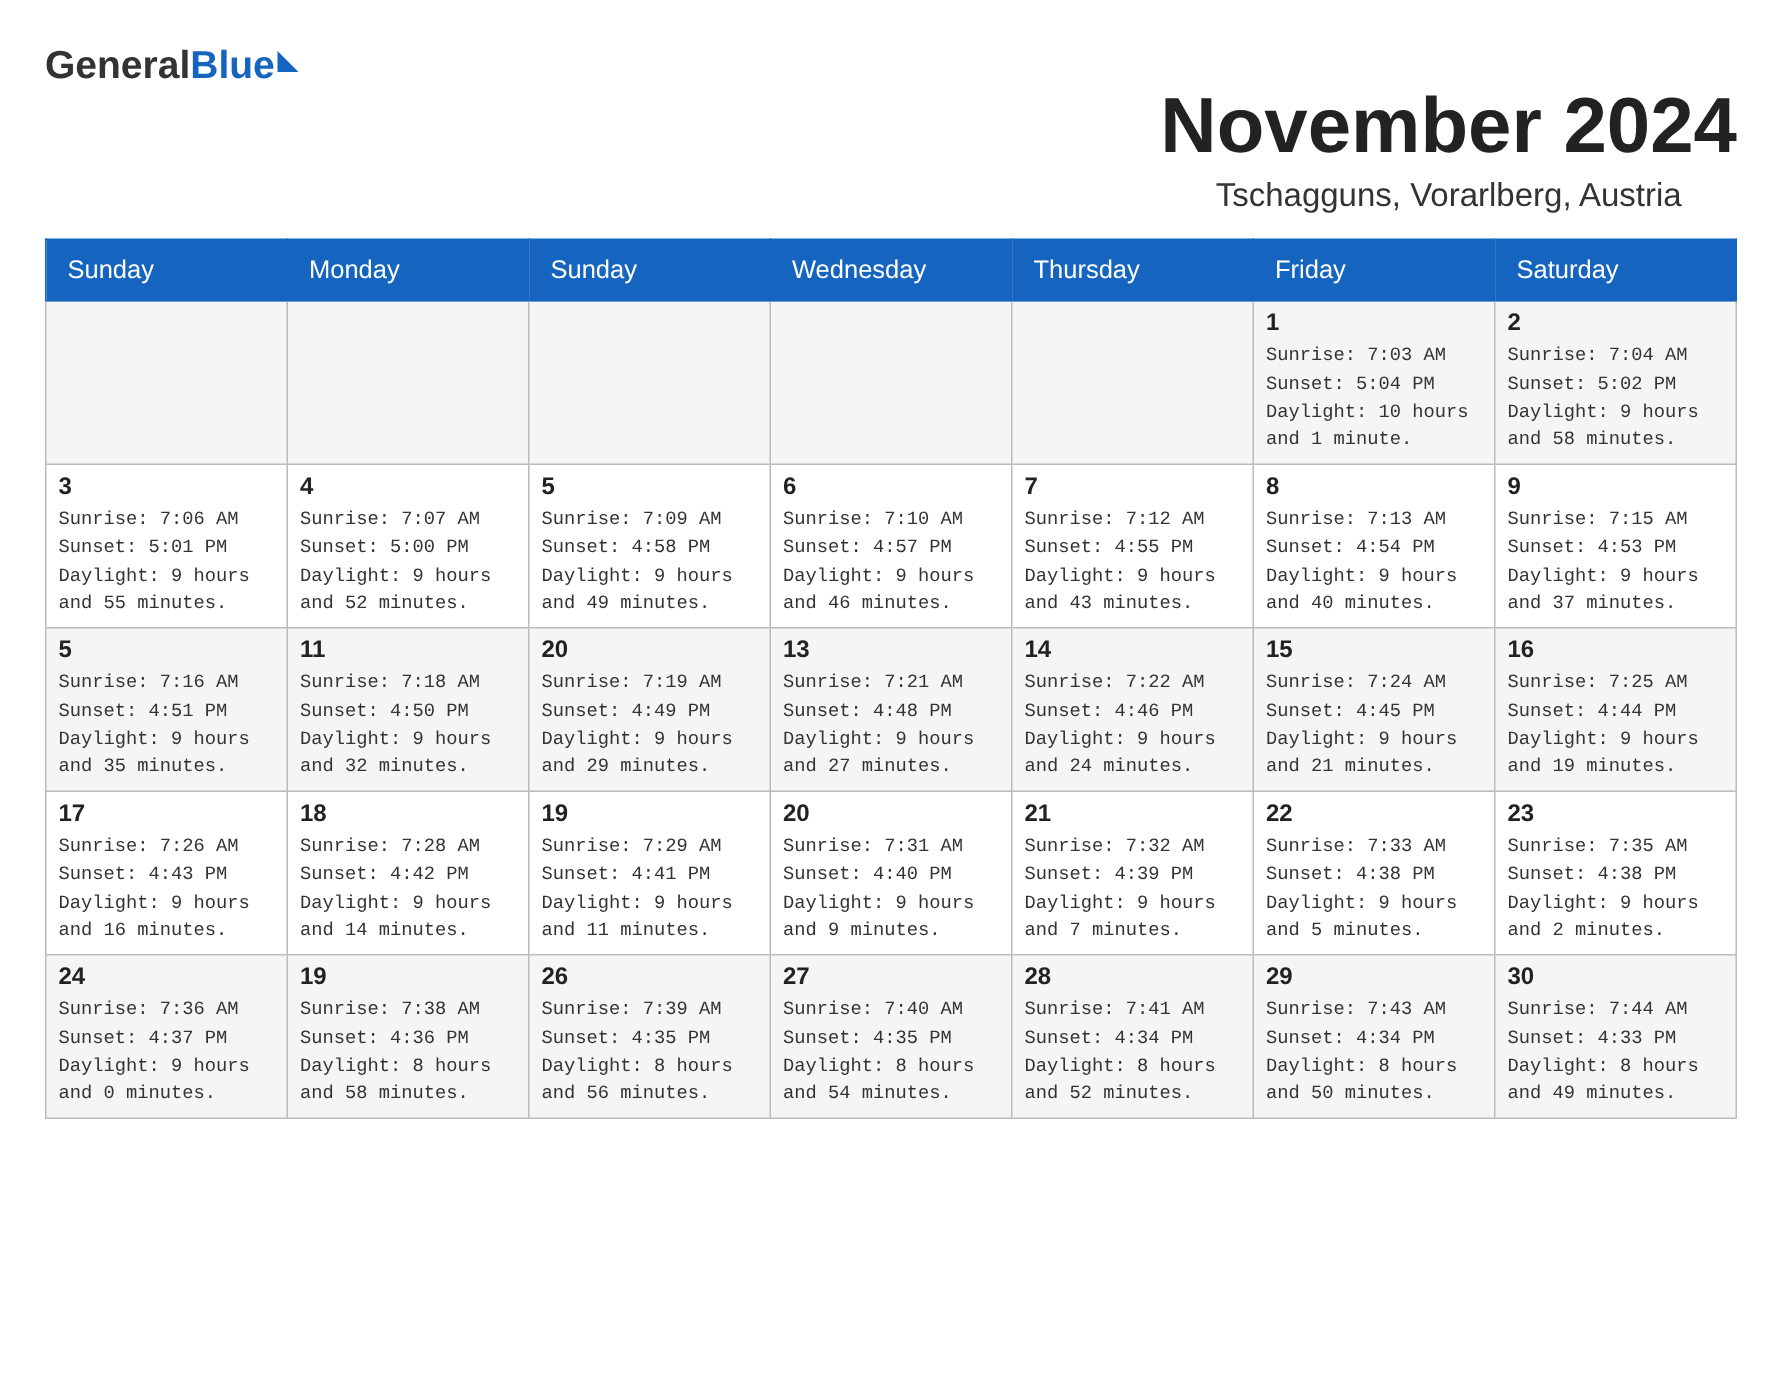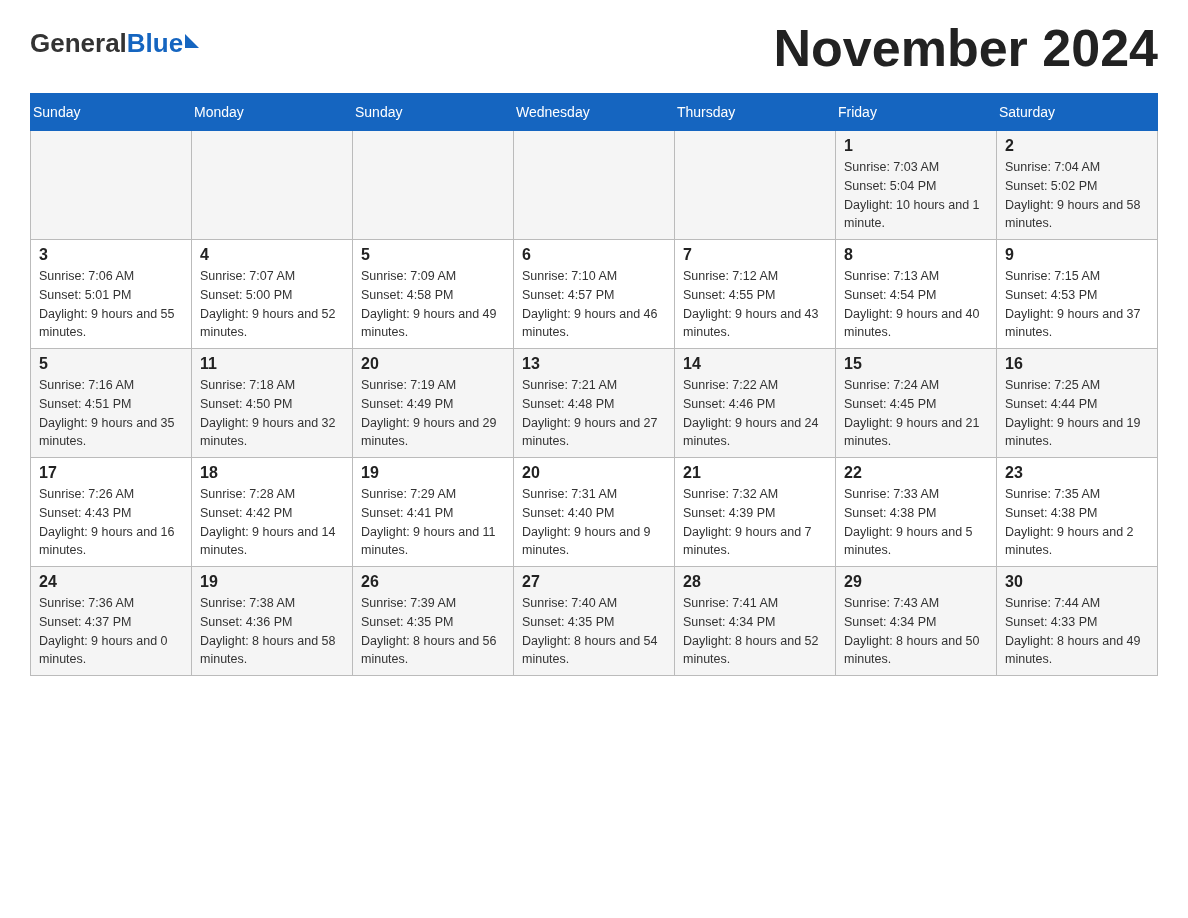--- a/index.html
+++ b/index.html
@@ -41,43 +41,44 @@
       border-left: 14px solid #1565c0;
       border-top: 14px solid transparent;
       border-bottom: 0px solid transparent;
       margin-left: 2px;
       display: inline-block;
       vertical-align: middle;
       margin-top: -4px;
     }
     .title-area {
       text-align: center;
+      margin-top: 36px;
     }
     .month-title {
       font-size: 52px;
       font-weight: bold;
       color: #222;
       line-height: 1.1;
     }
     .location-title {
       font-size: 22px;
       color: #333;
       margin-top: 4px;
     }
     .calendar-table {
       width: 100%;
       border-collapse: collapse;
       border: 1px solid #999;
     }
     .calendar-table th {
       background-color: #1565c0;
       color: #fff;
-      font-size: 14px;
+      font-size: 17px;
       font-weight: normal;
-      padding: 10px 2px;
+      padding: 10px 14px;
       text-align: left;
       border: 1px solid #1565c0;
     }
     .calendar-table td {
       vertical-align: top;
       padding: 6px 8px;
       border: 1px solid #bbb;
       width: calc(100% / 7);
       min-height: 100px;
       font-size: 13px;
@@ -94,20 +95,21 @@
       font-size: 16px;
       font-weight: bold;
       color: #222;
       display: block;
       margin-bottom: 3px;
     }
     .day-info {
       font-size: 12.5px;
       color: #333;
       line-height: 1.5;
+      font-family: Liberation Mono, monospace;
     }
     .empty-cell {
       background: #f5f5f5;
     }
     
     .row-odd td { background-color: #f5f5f5; }
     .row-even td { background-color: #ffffff; }
   </style>
 </head>
 <body>
@@ -115,20 +117,21 @@
 <div class="header-area">
   <div class="logo">
     <span class="logo-general">General</span>
     <span class="logo-blue">
       <span>Blue</span>
       <span class="logo-triangle"></span>
     </span>
   </div>
   <div class="title-area">
     <div class="month-title">November 2024</div>
+    <div class="location-title">Tschagguns, Vorarlberg, Austria</div>
   </div>
 </div>
 
 <table class="calendar-table">
   <thead>
     <tr>
     <th>Sunday</th>
         <th>Monday</th>
         <th>Sunday</th>
         <th>Wednesday</th>

